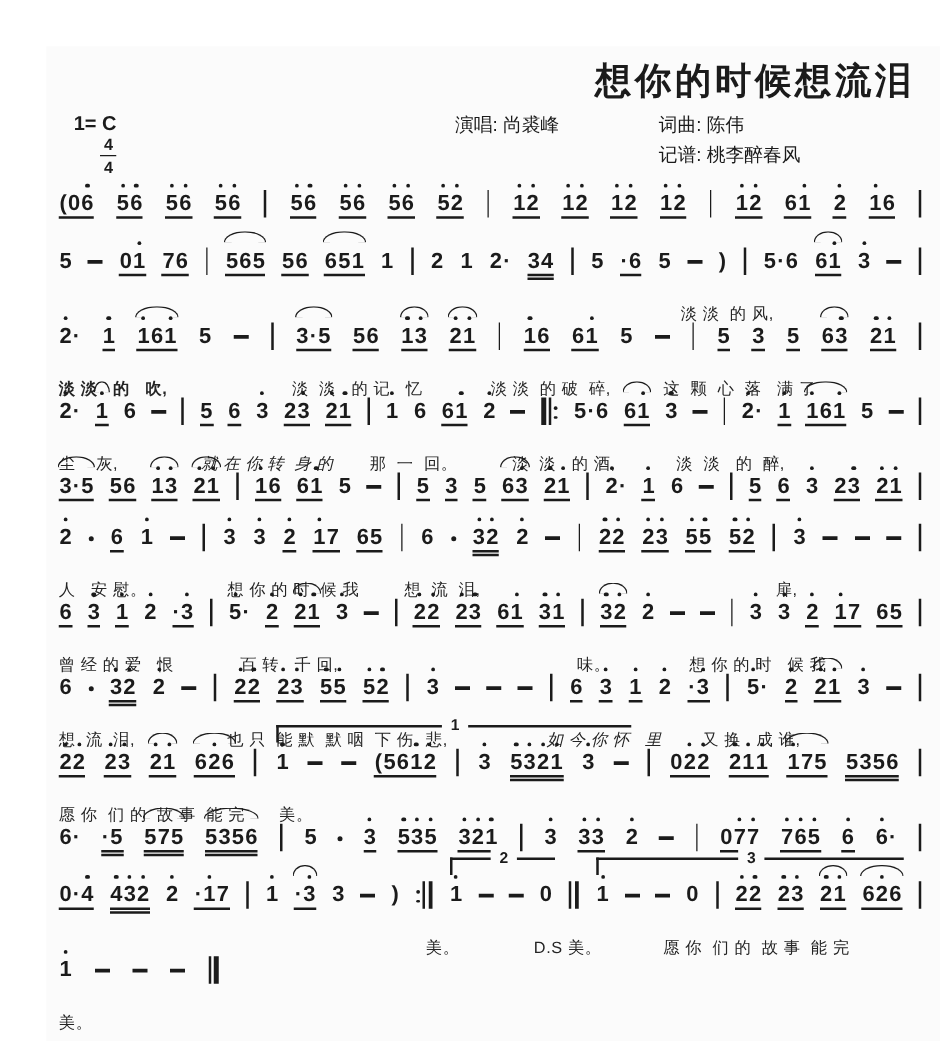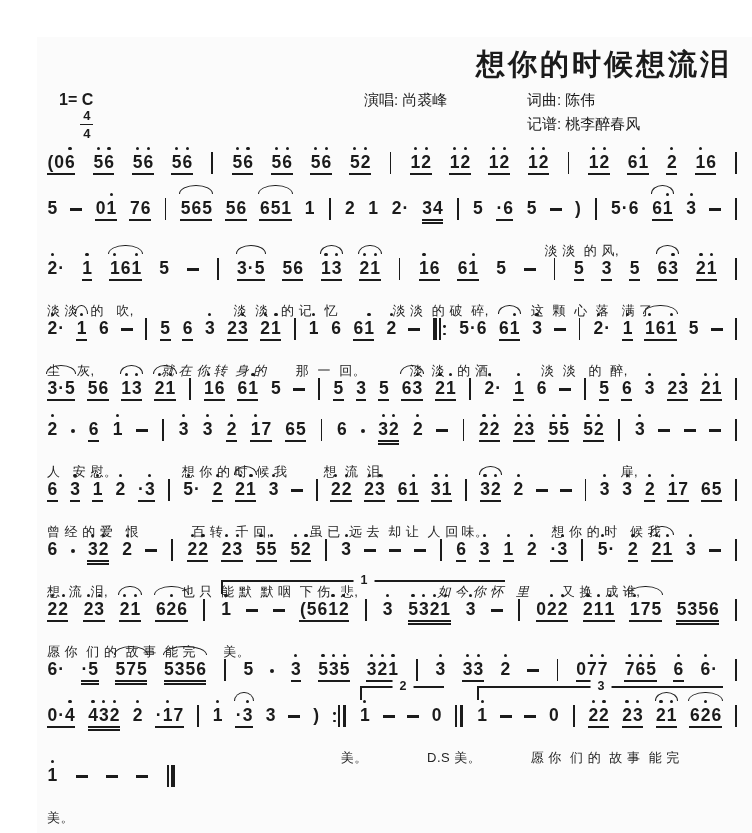--- a/index.html
+++ b/index.html
@@ -313,21 +313,21 @@
           </span>
           <span class="tok note u1">
             <span class="ch">2<b class="odot"></b></span>
             <span class="ch">1<b class="odot"></b></span>
           </span>
           <span class="tok bar">
             <i class="bl"></i>
           </span>
         </div>
         <div class="lyrics">
-          <span class="lyr" style="left: 0%;">淡 淡   的   吹,</span>
+          <span class="lyr" style="left: 0%; font-weight: bold;">淡 淡   的   吹,</span>
           <span class="lyr" style="left: 27%;">淡  淡   的 记   忆</span>
           <span class="lyr" style="left: 50%;">淡 淡  的 破  碎,</span>
           <span class="lyr" style="left: 70%;">这  颗  心  落   满 了</span>
         </div>
       </div>
       <div class="sysline">
         <div class="notes">
           <span class="tok note">
             <span class="ch">2<b class="odot"></b></span>
             <span class="ch">·</span>
@@ -704,21 +704,20 @@
             <span class="ch">6</span>
             <span class="ch">5</span>
           </span>
           <span class="tok bar">
             <i class="bl"></i>
           </span>
         </div>
         <div class="lyrics">
           <span class="lyr" style="left: 0%;">曾 经 的 爱   恨</span>
           <span class="lyr" style="left: 21%;">百 转   千 回,</span>
-          <span class="lyr" style="left: 38%;">虽 已  远 去  却 让  人 回</span>
           <span class="lyr" style="left: 60%;">味。</span>
           <span class="lyr" style="left: 73%;">想 你 的 时   候 我</span>
         </div>
       </div>
       <div class="sysline">
         <div class="notes">
           <span class="tok note">
             <span class="ch">6</span>
           </span>
           <span class="tok adot"></span>

